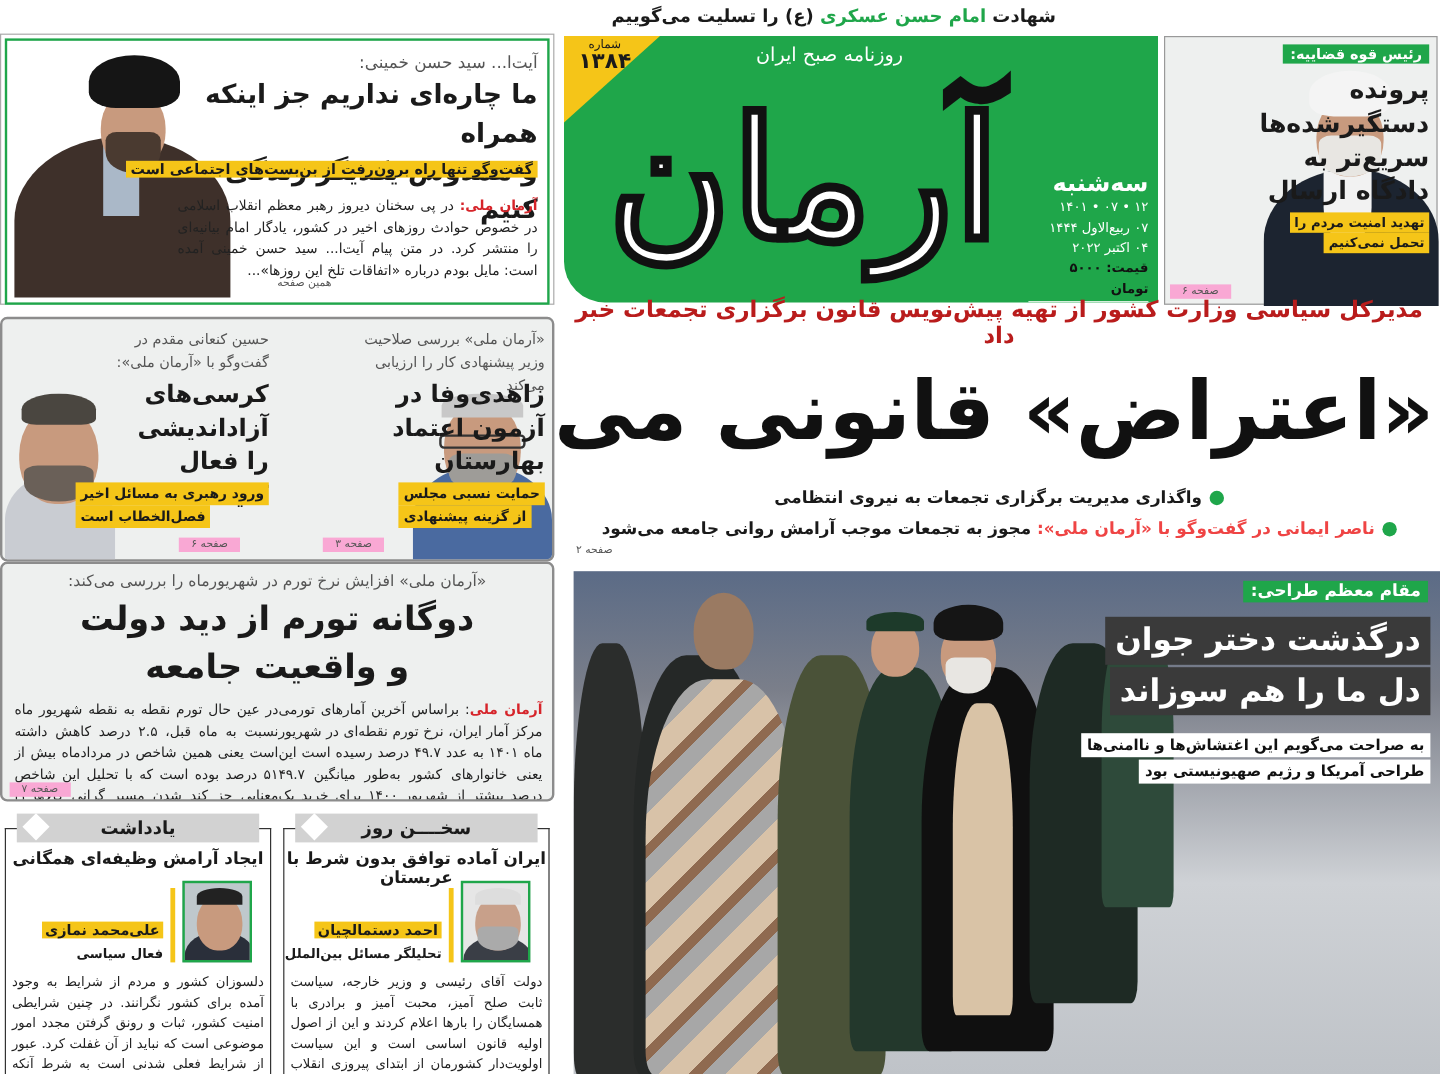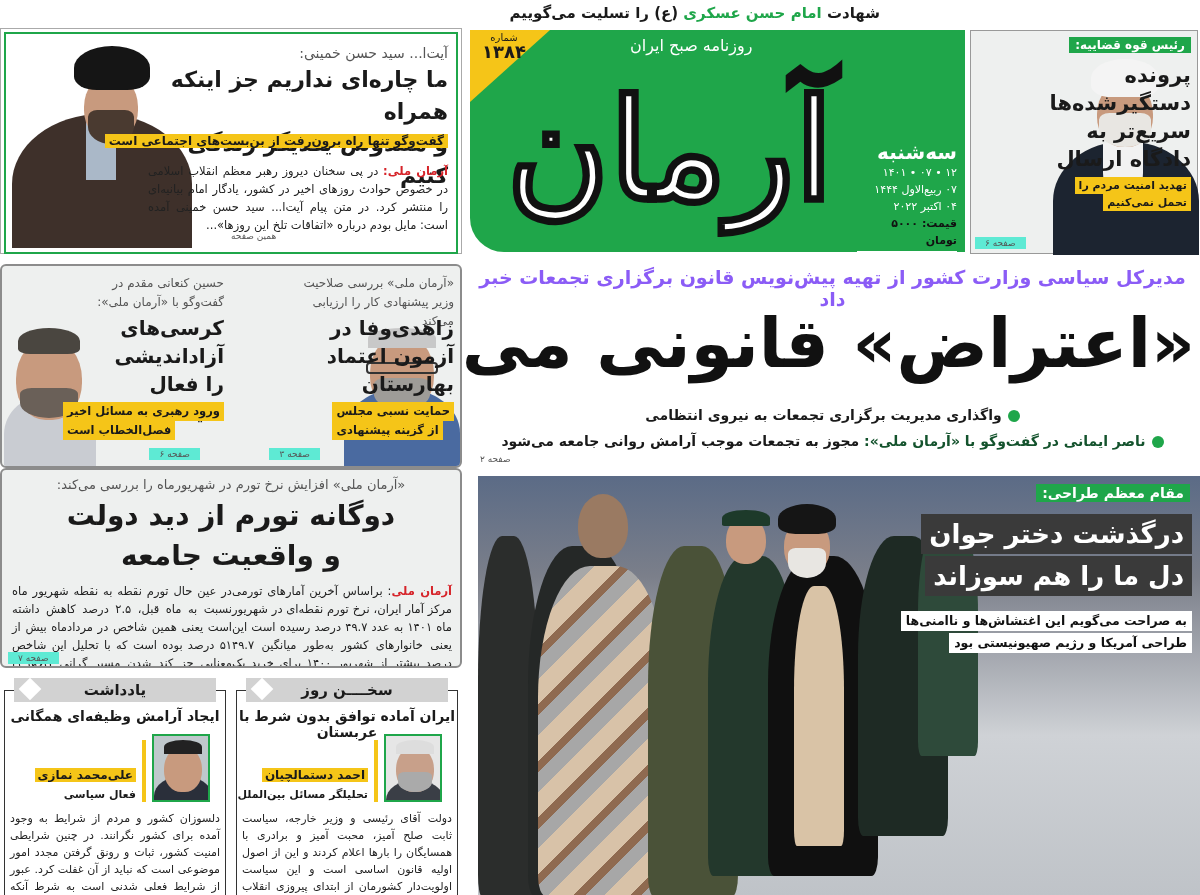--- a/index.html
+++ b/index.html
@@ -22,21 +22,21 @@
   .mast-logo { position: absolute; left: 20px; top: 30px; width: 360px; height: 190px; color: #fff; font-family: "DejaVu Serif", serif; font-size: 140px; font-weight: bold; line-height: 180px; text-align: center; -webkit-text-stroke: 3px #111; letter-spacing: -6px; }
   .mast-info { position: absolute; right: 8px; top: 110px; width: 100px; color: #fff; text-align: right; }
   .mast-info .day { font-size: 20px; font-weight: bold; }
   .mast-info .line { font-size: 11px; line-height: 17px; }
   .mast-info .price { color: #111; font-size: 11px; font-weight: bold; line-height: 17px; }
   .mast-info .site { font-family: "DejaVu Sans", sans-serif; direction: ltr; text-align: right; font-size: 14px; border-top: 1px solid #fff; padding-top: 2px; margin-top: 2px; }
 
   
   .box { border: 2px solid #8c8c8c; background: #eef0ef; border-radius: 6px; overflow: hidden; }
   .photo { position: absolute; overflow: hidden; }
-  .page-ref { position: absolute; font-size: 9px; color: #555; background: #5eead4; padding: 1px 10px; }
+  .page-ref { position: absolute; font-size: 9px; color: #555; background: #f9a8d4; padding: 1px 10px; }
   .kicker { font-size: 13px; color: #555; line-height: 18px; }
   .yellow { background: #f5c518; padding: 0 4px; font-weight: bold; display: inline-block; }
   .green-tag { background: #1fa64a; color: #fff; padding: 1px 6px; font-weight: bold; display: inline-block; }
   .red { color: #d6242a; font-weight: bold; }
   .body-text { font-size: 11.5px; line-height: 18px; color: #222; text-align: justify; }
 
   
   .head { position: absolute; border-radius: 50% 50% 45% 45%; background: #c89a7e; }
   .turban-black { position: absolute; background: #151515; border-radius: 50% 50% 30% 30%; }
   .turban-white { position: absolute; background: #f4f4f4; border-radius: 50% 50% 30% 30%; }
@@ -53,26 +53,26 @@
   
   .khomeini { left: 4px; top: 32px; width: 454px; height: 222px; border: 2px solid #1fa64a; background: #fff; }
   .khomeini-outer { left: 0; top: 28px; width: 462px; height: 226px; border: 1px solid #aaa; }
   .khomeini .kicker { position: absolute; right: 8px; top: 10px; font-size: 14px; }
   .khomeini h2 { position: absolute; right: 8px; top: 30px; width: 300px; font-size: 22px; line-height: 32px; font-weight: bold; text-align: right; }
   .khomeini .sub { position: absolute; right: 8px; top: 100px; font-size: 12px; }
   .khomeini .body-text { position: absolute; right: 8px; top: 128px; width: 300px; }
   .khomeini .page-ref { left: 215px; top: 196px; background: transparent; }
 
   
-  .supertitle { left: 470px; top: 266px; width: 725px; text-align: center; font-size: 19px; font-weight: bold; color: #8b5cf6; }
+  .supertitle { left: 470px; top: 247px; width: 725px; text-align: center; font-size: 19px; font-weight: bold; color: #b91c1c; }
   .main-headline { left: 470px; top: 296px; width: 725px; text-align: center; font-size: 68px; font-weight: bold; line-height: 96px; color: #111; white-space: nowrap; letter-spacing: -2px; }
   .bullets { left: 470px; top: 402px; width: 725px; text-align: center; }
   .bullet { font-size: 14px; font-weight: bold; line-height: 26px; }
   .bullet .dot { display: inline-block; width: 12px; height: 12px; border-radius: 50%; background: #1fa64a; vertical-align: middle; margin-left: 6px; }
-  .bullet .gr { color: #14532d; }
+  .bullet .gr { color: #ef4444; }
   .main-page-ref { left: 480px; top: 454px; font-size: 9px; color: #555; }
 
   
   .row2 { left: 0; top: 264px; width: 462px; height: 204px; }
   .kenani { position: absolute; left: 2px; top: 2px; width: 226px; height: 198px; }
   .zahedi { position: absolute; left: 232px; top: 2px; width: 226px; height: 198px; }
   .row2 .kicker { position: absolute; right: 6px; top: 6px; width: 170px; text-align: right; font-size: 12px; line-height: 19px; }
   .row2 h3 { position: absolute; right: 6px; top: 46px; width: 150px; text-align: right; font-size: 20px; line-height: 28px; font-weight: bold; }
   .row2 .yl { position: absolute; right: 6px; top: 134px; text-align: left; font-size: 11.5px; line-height: 19px; }
 

